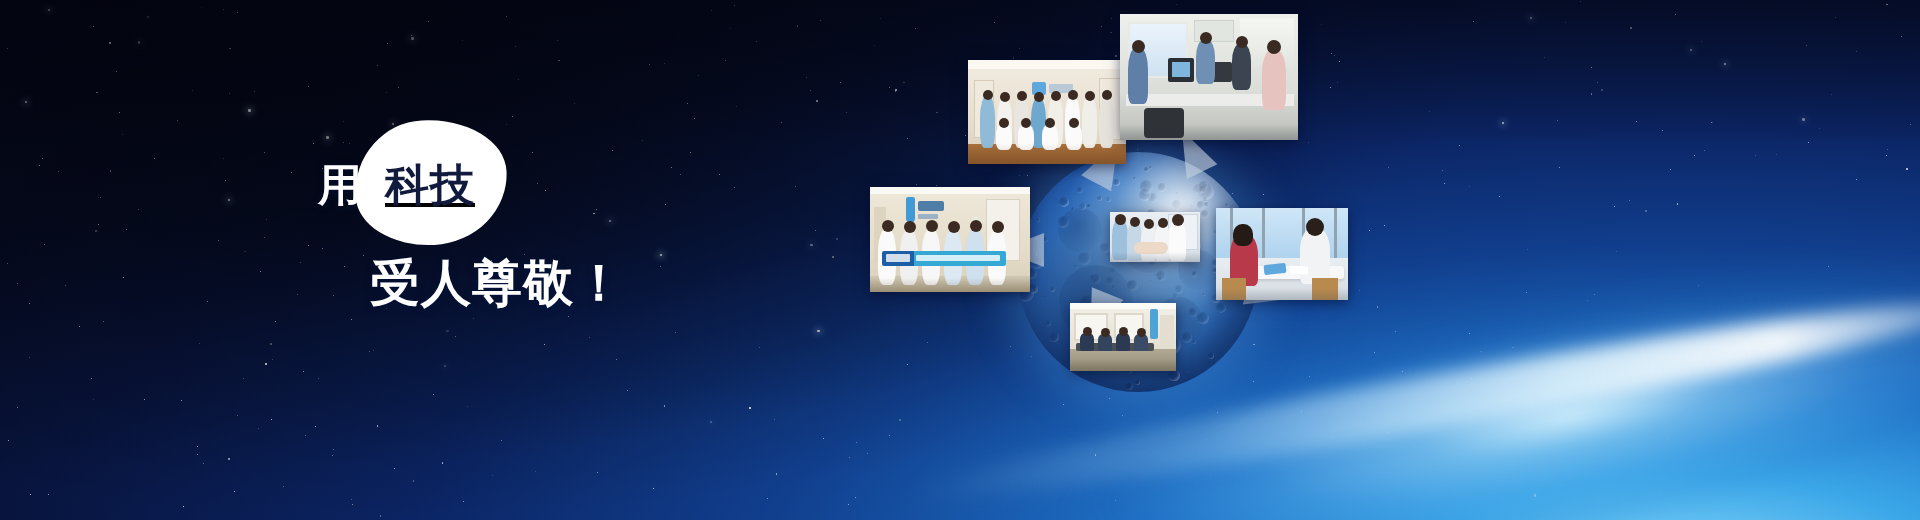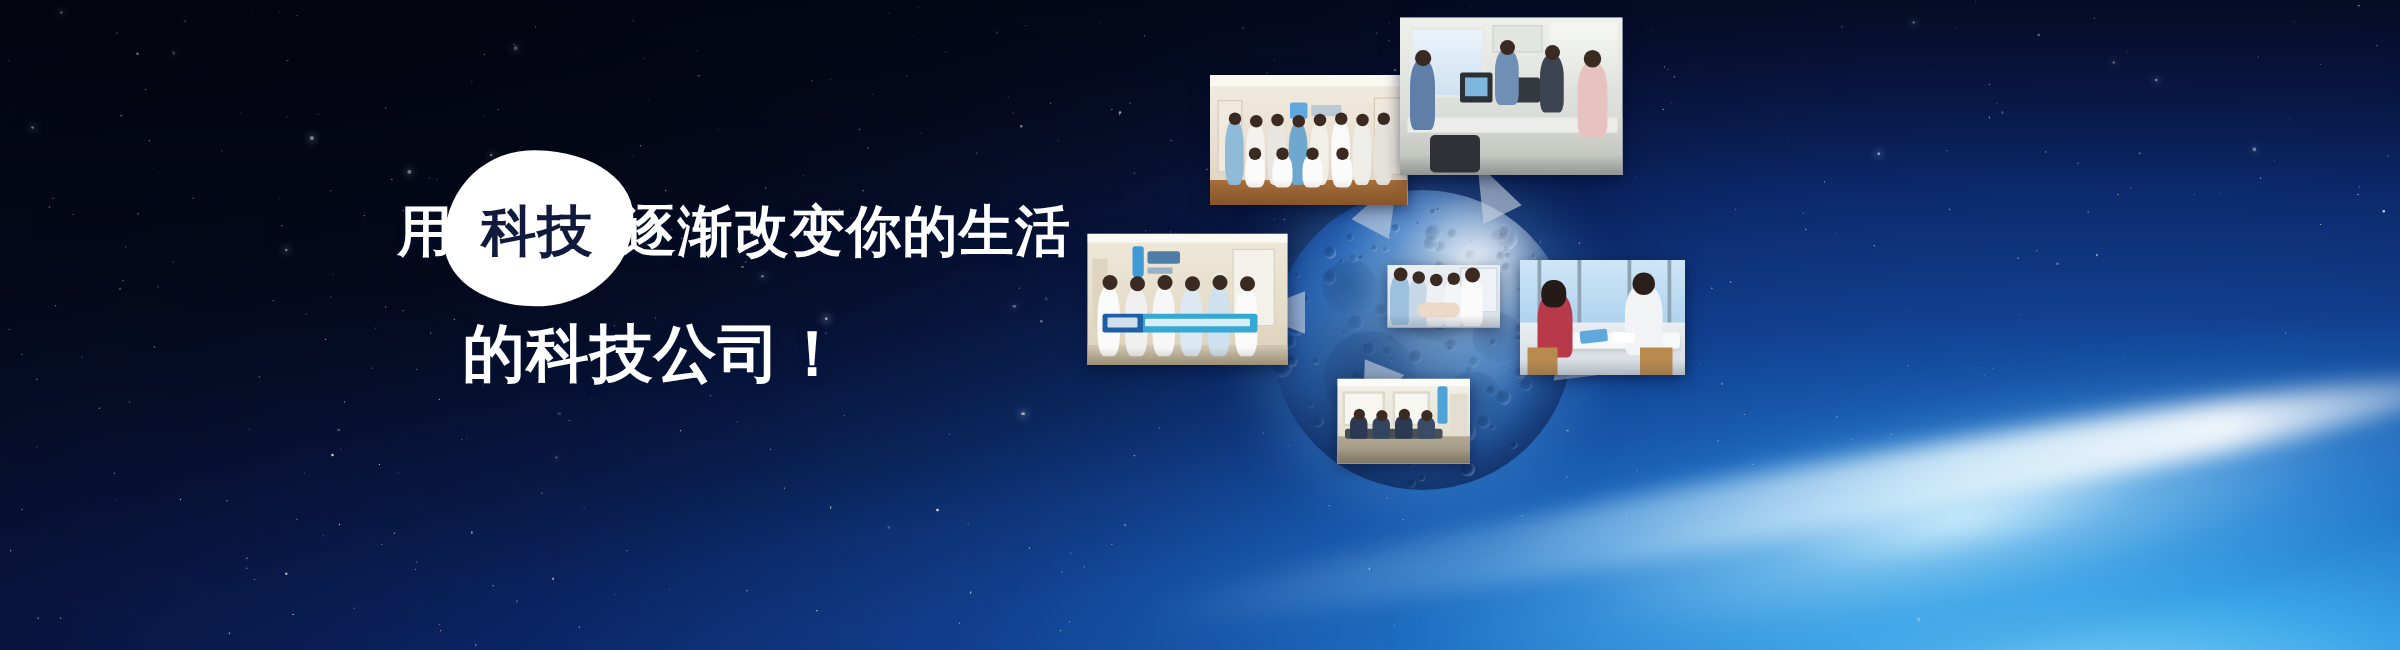--- a/index.html
+++ b/index.html
@@ -78,21 +78,21 @@
 
   
   .badge{ position:relative; display:inline-flex; align-items:center; }
   .badge .blob{
     position:absolute;
     background:#ffffff;
     z-index:0;
   }
   .badge .txt{ position:relative; z-index:2; }
 
-  .badge-1{ margin:0 6px; padding:0 16px; }
+  .badge-1{ margin:0 6px; padding:0 16px;text-decoration:underline; }
   .badge-1 .blob{
     left:-14px; right:-16px; top:-36px; bottom:-30px;
     border-radius:46% 54% 50% 50% / 58% 44% 56% 42%;
     transform:rotate(-3deg);
   }
   .badge-1 .txt{ color:#111a3c; font-size:44px; font-weight:bold;
     font-family:"DejaVu Sans","Liberation Sans",sans-serif; letter-spacing:1px; }
 
   .badge-2{ margin:0 8px; padding:0 20px; }
   .badge-2 .blob{
@@ -846,23 +846,22 @@
   <div class="headline">
 
     <div class="line line-1">
       <span class="ct plain">用</span>
 
       <span class="badge badge-1">
         <span class="blob"></span>
         <span class="txt">科技</span>
       </span>
 
-      <span class="ct plain">逐渐改变你的生活</span>
     </div>
 
     <div class="line line-2">
 
 
-      <span class="ct plain">的科技公司！</span>
+      <span class="ct plain">受人尊敬！</span>
     </div>
   </div>
 
 </div>
 
 </body></html>

